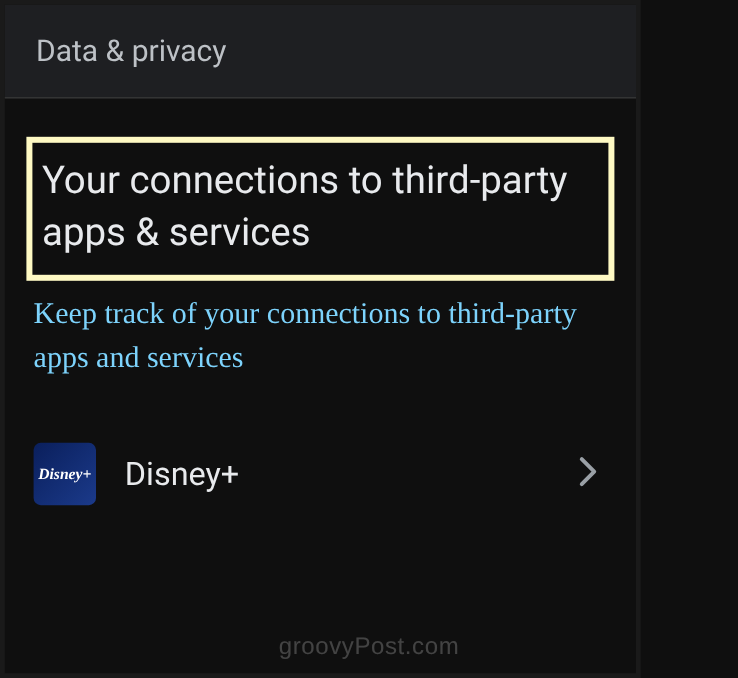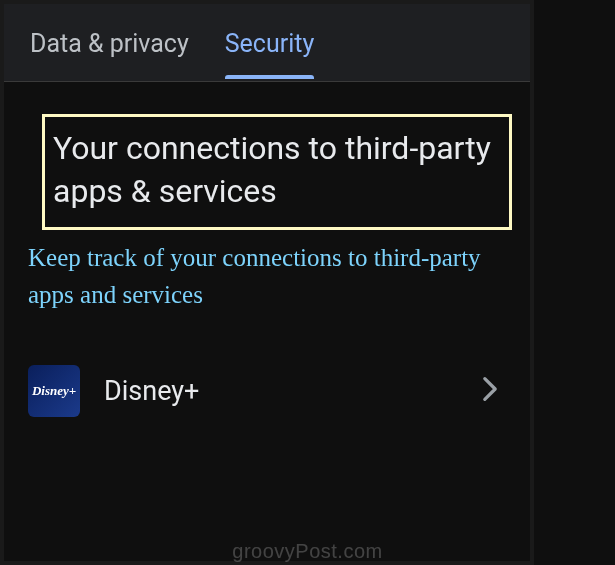--- a/index.html
+++ b/index.html
@@ -48,24 +48,23 @@
       left: 18px;
       right: 18px;
       height: 4px;
       background: #8ab4f8;
       border-radius: 3px 3px 0 0;
     }
     .content {
       padding: 32px 18px 0 18px;
     }
     .section-title-wrap {
-      border: 3px solid #fef9c3;
+      border: 5px solid #fef9c3;
       padding: 10px 8px 14px 8px;
       margin-bottom: 10px;
-      margin-left: 20px;
     }
     .section-title {
       color: #e8eaed;
       font-size: 32px;
       font-weight: 400;
       line-height: 1.35;
     }
     .section-desc {
       color: #7dd3fc;
       font-size: 25px;
@@ -117,36 +116,35 @@
       flex: 1;
       font-weight: 400;
     }
     .chevron {
       color: #9aa0a6;
       flex-shrink: 0;
       margin-right: 8px;
     }
     .watermark {
       position: absolute;
-      bottom: 2px;
+      bottom: 14px;
       left: 50%;
       transform: translateX(-50%);
       color: rgba(255,255,255,0.22);
       font-size: 20px;
       font-family: Arial, sans-serif;
       letter-spacing: 0.5px;
     }
   </style>
 </head>
 <body>
 
 <div class="frame">
   <div class="tabs">
     <div class="tab">Data &amp; privacy</div>
-    <div class="tab active">Security</div>
   </div>
 
   <div class="content">
     <div class="section-title-wrap">
       <div class="section-title">Your connections to third-party apps &amp; services</div>
     </div>
     <div class="section-desc">Keep track of your connections to third-party apps and services</div>
 
     <div class="app-list">
 

